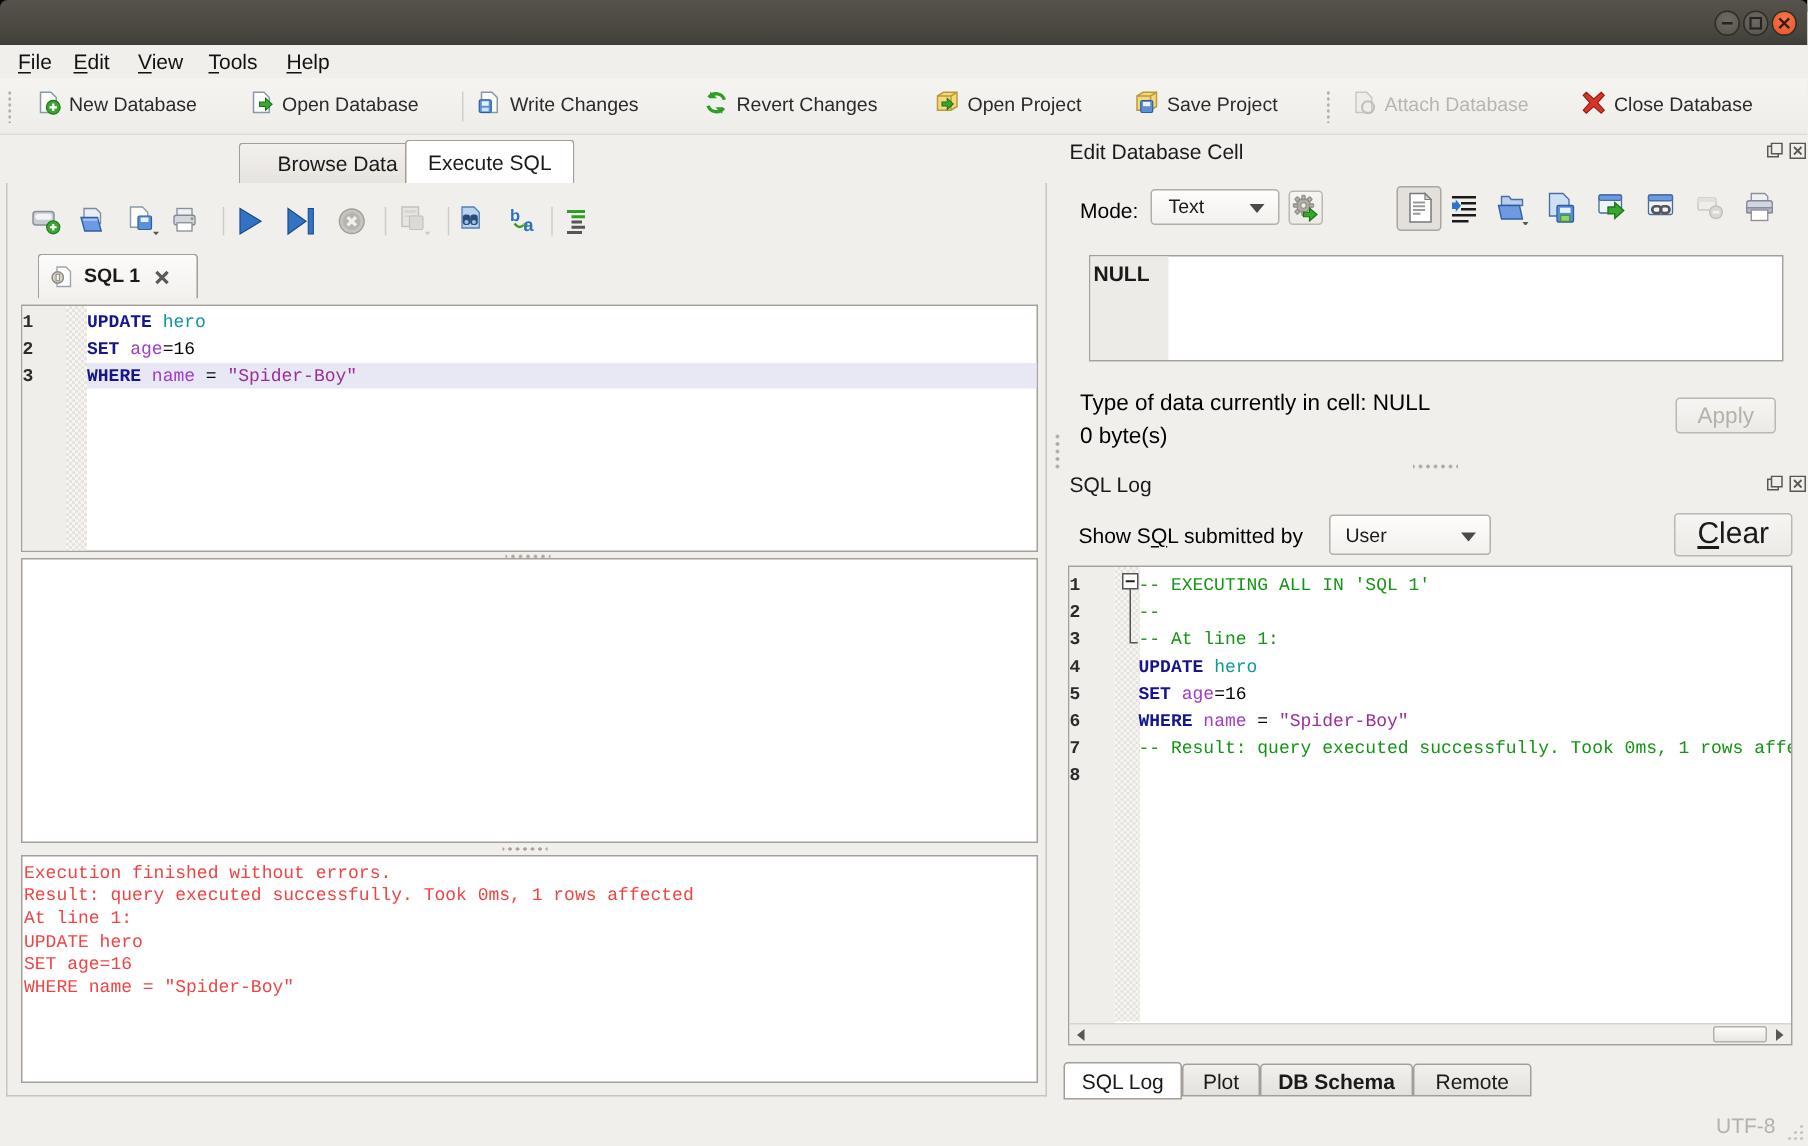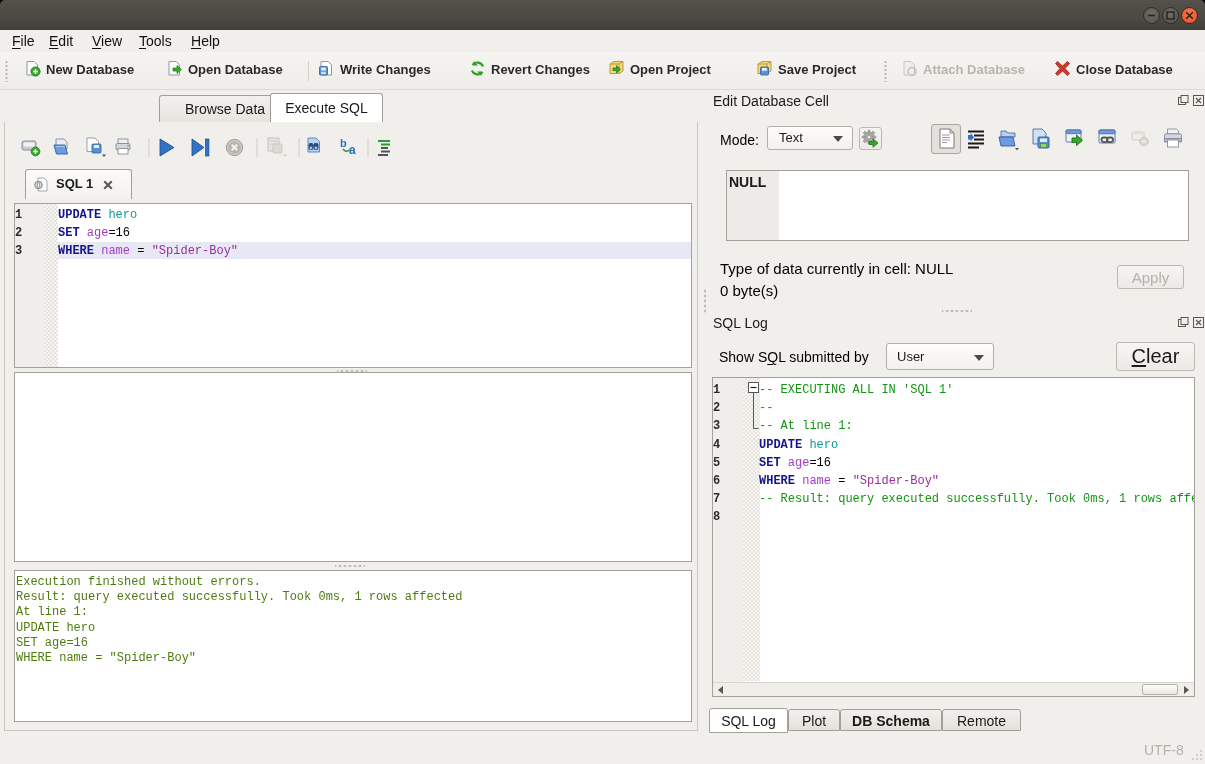--- a/index.html
+++ b/index.html
@@ -14,21 +14,21 @@
 .winbtn { top:7px; width:17px; height:17px; border-radius:50%; }
 .winbtn svg { position:absolute; left:0; top:0; }
 
 #menubar { left:0; top:30px; width:1205px; height:22px; background:#f1efec; }
 .menuitem { position:absolute; top:3px; font-size:14px; color:#111; }
 .mn { text-decoration:underline; text-underline-offset:2px; }
 
 #toolbar { left:0; top:52px; width:1205px; height:38px;
   background:linear-gradient(#f6f4f1,#efedea);
   border-bottom:1px solid #dedbd5; }
-.tbtn { position:absolute; top:8px; height:24px; font-size:13px; font-weight:bold; color:#2a2a2a; white-space:nowrap; }
+.tbtn { position:absolute; top:8px; height:24px; font-size:13px; font-weight:normal; color:#2a2a2a; white-space:nowrap; }
 .tbtn svg { vertical-align:-3px; margin-right:5px; }
 .tbtn.dis { color:#b9b5ae; }
 .tsep { position:absolute; top:9px; width:1px; height:20px; background:#d2cec8; }
 .thandle { position:absolute; top:8px; width:3px; height:22px;
   background-image:radial-gradient(circle, #b5b1aa 1px, transparent 1.2px);
   background-size:3px 4px; }
 
 #maintabs { left:0; top:90px; width:1205px; height:32px; background:#f1efec; }
 .mtab { position:absolute; bottom:0; height:27px; font-size:14px; color:#1a1a1a;
   border:1px solid #a39f98; border-bottom:none; border-radius:3px 3px 0 0;
@@ -115,21 +115,21 @@
     <rect x="1.5" y="6.5" width="8" height="8.5" rx="1" fill="#5b8fd6" stroke="#2d5f9e" stroke-width="0.8"></rect>
     <rect x="3.2" y="7.5" width="4.6" height="3" fill="#e8f0fa"></rect>
         <rect x="3.2" y="11.8" width="4.6" height="2.4" fill="#cfe0f4"></rect>
       </svg>Write Changes</div>
   <div class="tbtn" style="left:469px;"><svg width="17" height="17" viewBox="0 0 17 17">
     <path d="M14 6.5 a6 6 0 0 0 -10.5 -1.5" fill="none" stroke="#2f9e27" stroke-width="2.2"></path>
     <path d="M4.5 1 v4.5 h4.5 z" fill="#2f9e27"></path>
     <path d="M3 10.5 a6 6 0 0 0 10.5 1.5" fill="none" stroke="#2f9e27" stroke-width="2.2"></path>
     <path d="M12.5 16 v-4.5 h-4.5 z" fill="#2f9e27"></path>
       </svg>Revert Changes</div>
-  <div class="tbtn" style="left:608px;"><svg width="17" height="17" viewBox="0 0 17 17">
+  <div class="tbtn" style="left:623px;"><svg width="17" height="17" viewBox="0 0 17 17">
     <path d="M2 4 l4 -2.5 9 0 0 9.5 -4 2.5 -9 0 z" fill="#f5d87a" stroke="#b89b3e" stroke-width="1"></path>
     <path d="M2 4 l9 0 4 -2.5 M11 4 l0 9.5" fill="none" stroke="#b89b3e" stroke-width="1"></path>
     <path d="M5 8 h3.5 v-2.4 l4 3.7 -4 3.7 v-2.4 h-3.5 z" fill="#3aa62f" stroke="#1c7514" stroke-width="0.7"></path>
       </svg>Open Project</div>
   <div class="tbtn" style="left:756px;"><svg width="17" height="17" viewBox="0 0 17 17">
     <path d="M2 4 l4 -2.5 9 0 0 9.5 -4 2.5 -9 0 z" fill="#f5d87a" stroke="#b89b3e" stroke-width="1"></path>
     <path d="M2 4 l9 0 4 -2.5 M11 4 l0 9.5" fill="none" stroke="#b89b3e" stroke-width="1"></path>
     <rect x="4.5" y="7" width="8" height="8" rx="1" fill="#5b8fd6" stroke="#2d5f9e" stroke-width="0.8"></rect>
     <rect x="6" y="8" width="4.8" height="2.8" fill="#e8f0fa"></rect>
       </svg>Save Project</div>
@@ -254,21 +254,21 @@
     <div class="codeline" style="left:43px; top:4px;"><span class="kw">UPDATE</span> <span class="tbl">hero</span></div>
     <div class="codeline" style="left:43px; top:22px;"><span class="kw">SET</span> <span class="idf">age</span>=16</div>
     <div class="codeline" style="left:43px; top:40px;"><span class="kw">WHERE</span> <span class="idf">name</span> = <span class="str">"Spider-Boy"</span></div>
   </div>
   <div class="hsplit dots-h" style="left:332px; top:246px;"></div>
 
   <div class="box" style="left:9px; top:250px; width:678px; height:190px;"></div>
   <div class="hsplit dots-h" style="left:330px; top:441px;"></div>
 
   <div class="box" style="left:9px; top:448px; width:678px; height:152px;">
-    <div class="codeline" style="left:1px; top:4px; color:#4d7c0f; line-height:15.2px;">Execution finished without errors.
+    <div class="codeline" style="left:1px; top:4px; color:#ef4444; line-height:15.2px;">Execution finished without errors.
 Result: query executed successfully. Took 0ms, 1 rows affected
 At line 1:
 UPDATE hero
 SET age=16
 WHERE name = "Spider-Boy"</div>
   </div>
 </div>
 
 <div class="abs" style="left:702px; top:288px; width:5px; height:26px;
   background-image:radial-gradient(circle, #aaa69f 1px, transparent 1.2px); background-size:4px 5px; background-repeat:repeat-y; background-position:center;"></div>

